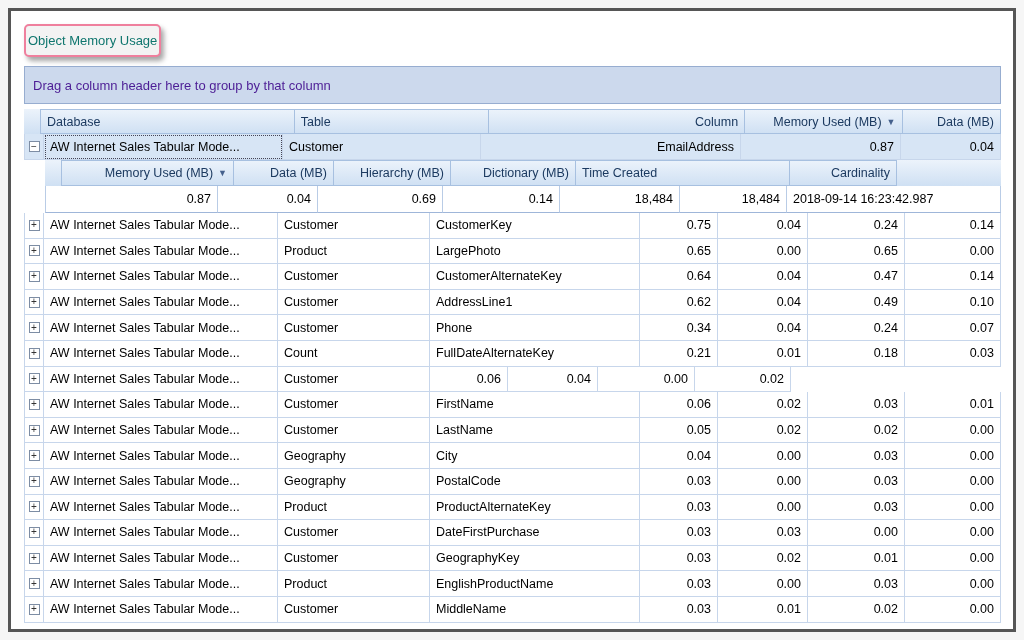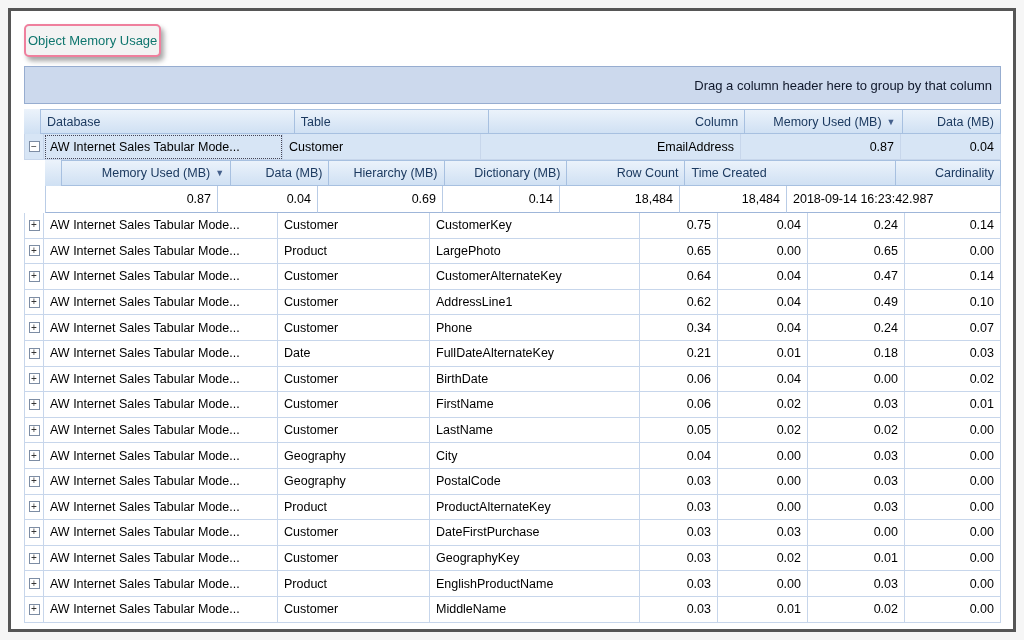--- a/index.html
+++ b/index.html
@@ -33,23 +33,22 @@
   
   .group-panel {
     width: 977px;
     height: 38px;
     background: #ccd9ed;
     border: 1px solid #97add0;
     display: flex;
     align-items: center;
     padding: 0 8px;
     font-size: 13px;
-    color: #0f172a;
+    color: #4c1d95;
     margin-bottom: 5px;
-    justify-content: flex-end;
   }
   
   .grid { width: 977px; font-size: 12.5px; }
   .hdr {
     display: flex;
     height: 25px;
     background: linear-gradient(#ecf3fb, #cfe0f3);
     color: #1c3a60;
   }
   .hcell {
@@ -172,23 +171,20 @@
         </div>
         <div class="hcell dc2 num">
           <span>Data (MB)</span>
         </div>
         <div class="hcell dc4 num">
           <span>Hierarchy (MB)</span>
         </div>
         <div class="hcell dc3 num">
           <span>Dictionary (MB)</span>
         </div>
-        <div class="hcell dc5 num">
-          <span>Row Count</span>
-        </div>
         <div class="hcell dc7">
           <span>Time Created</span>
         </div>
         <div class="hcell dc6 num">
           <span>Cardinality</span>
         </div>
       </div>
       <div class="drow">
         <div class="cell dc1 num">0.87</div>
         <div class="cell dc2 num">0.04</div>
@@ -259,34 +255,33 @@
           <div class="cell cB-n1 num">0.34</div>
           <div class="cell cB-n2 num">0.04</div>
           <div class="cell cB-n3 num">0.24</div>
           <div class="cell cB-n4 num">0.07</div>
         </div>
         <div class="mrow">
           <div class="cell expc">
             <span class="exp">+</span>
           </div>
           <div class="cell cB-db">AW Internet Sales Tabular Mode...</div>
-          <div class="cell cB-tb">Date</div>
+          <div class="cell cB-tb">Count</div>
           <div class="cell cB-col">FullDateAlternateKey</div>
           <div class="cell cB-n1 num">0.21</div>
           <div class="cell cB-n2 num">0.01</div>
           <div class="cell cB-n3 num">0.18</div>
           <div class="cell cB-n4 num">0.03</div>
         </div>
         <div class="mrow">
           <div class="cell expc">
             <span class="exp">+</span>
           </div>
           <div class="cell cB-db">AW Internet Sales Tabular Mode...</div>
           <div class="cell cB-tb">Customer</div>
-          <div class="cell cB-col">BirthDate</div>
           <div class="cell cB-n1 num">0.06</div>
           <div class="cell cB-n2 num">0.04</div>
           <div class="cell cB-n3 num">0.00</div>
           <div class="cell cB-n4 num">0.02</div>
         </div>
         <div class="mrow">
           <div class="cell expc">
             <span class="exp">+</span>
           </div>
           <div class="cell cB-db">AW Internet Sales Tabular Mode...</div>

